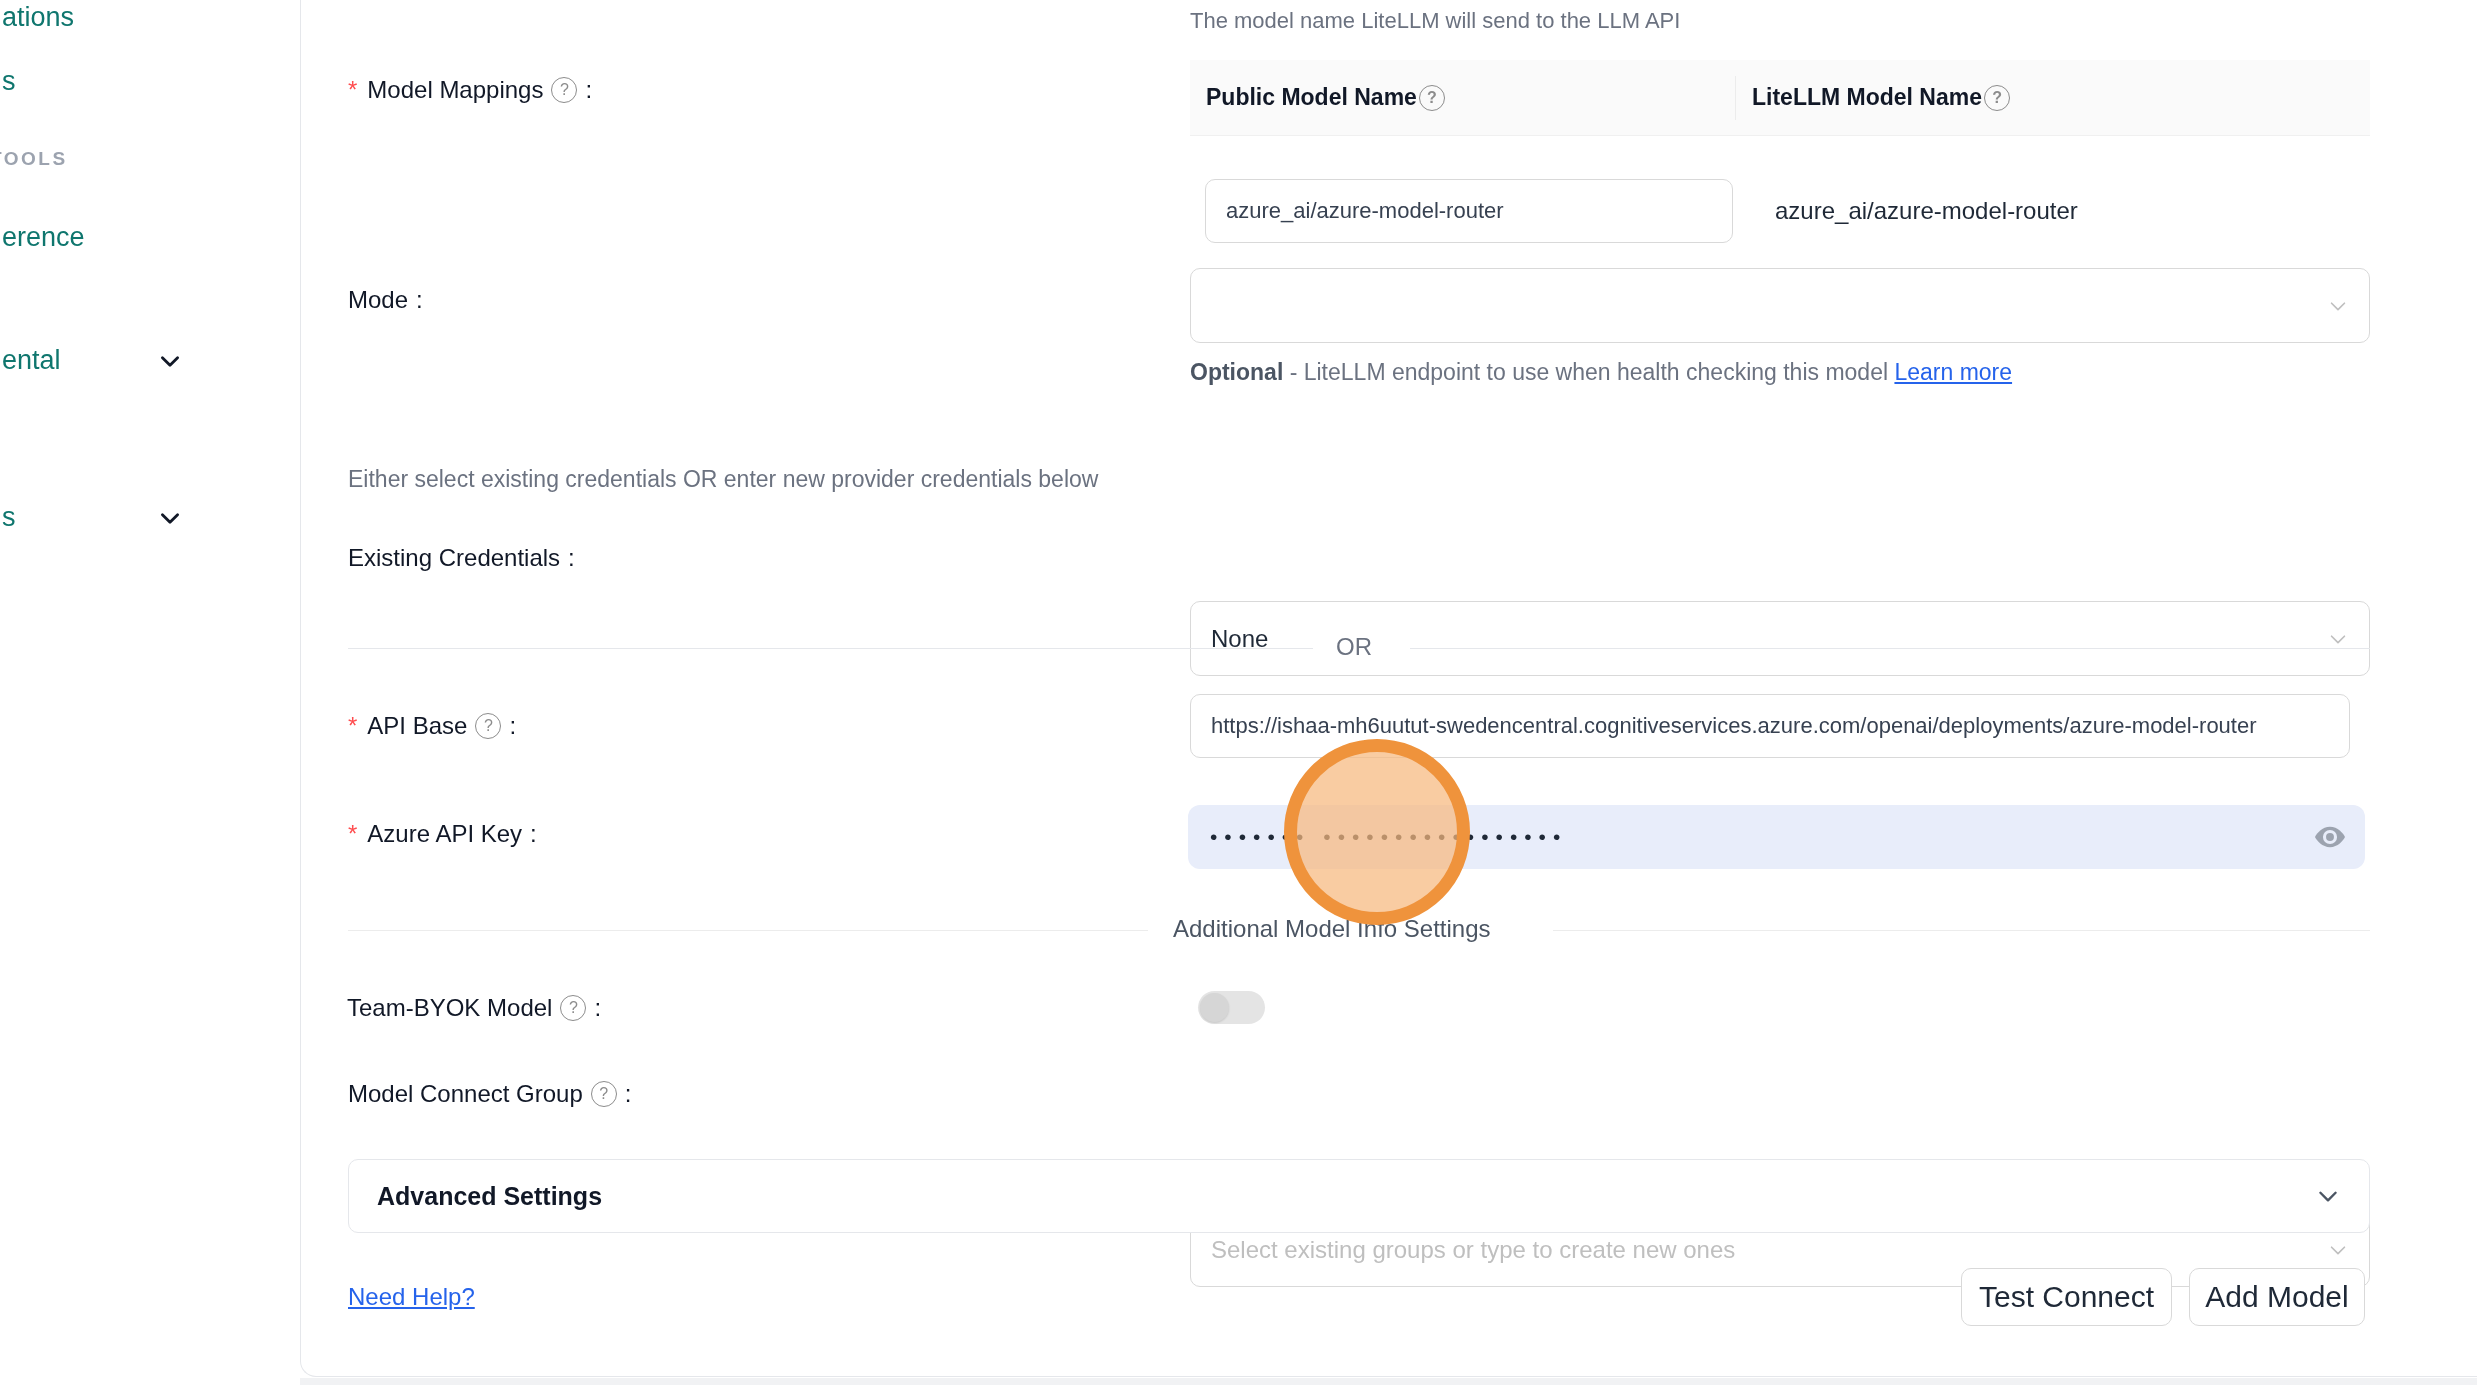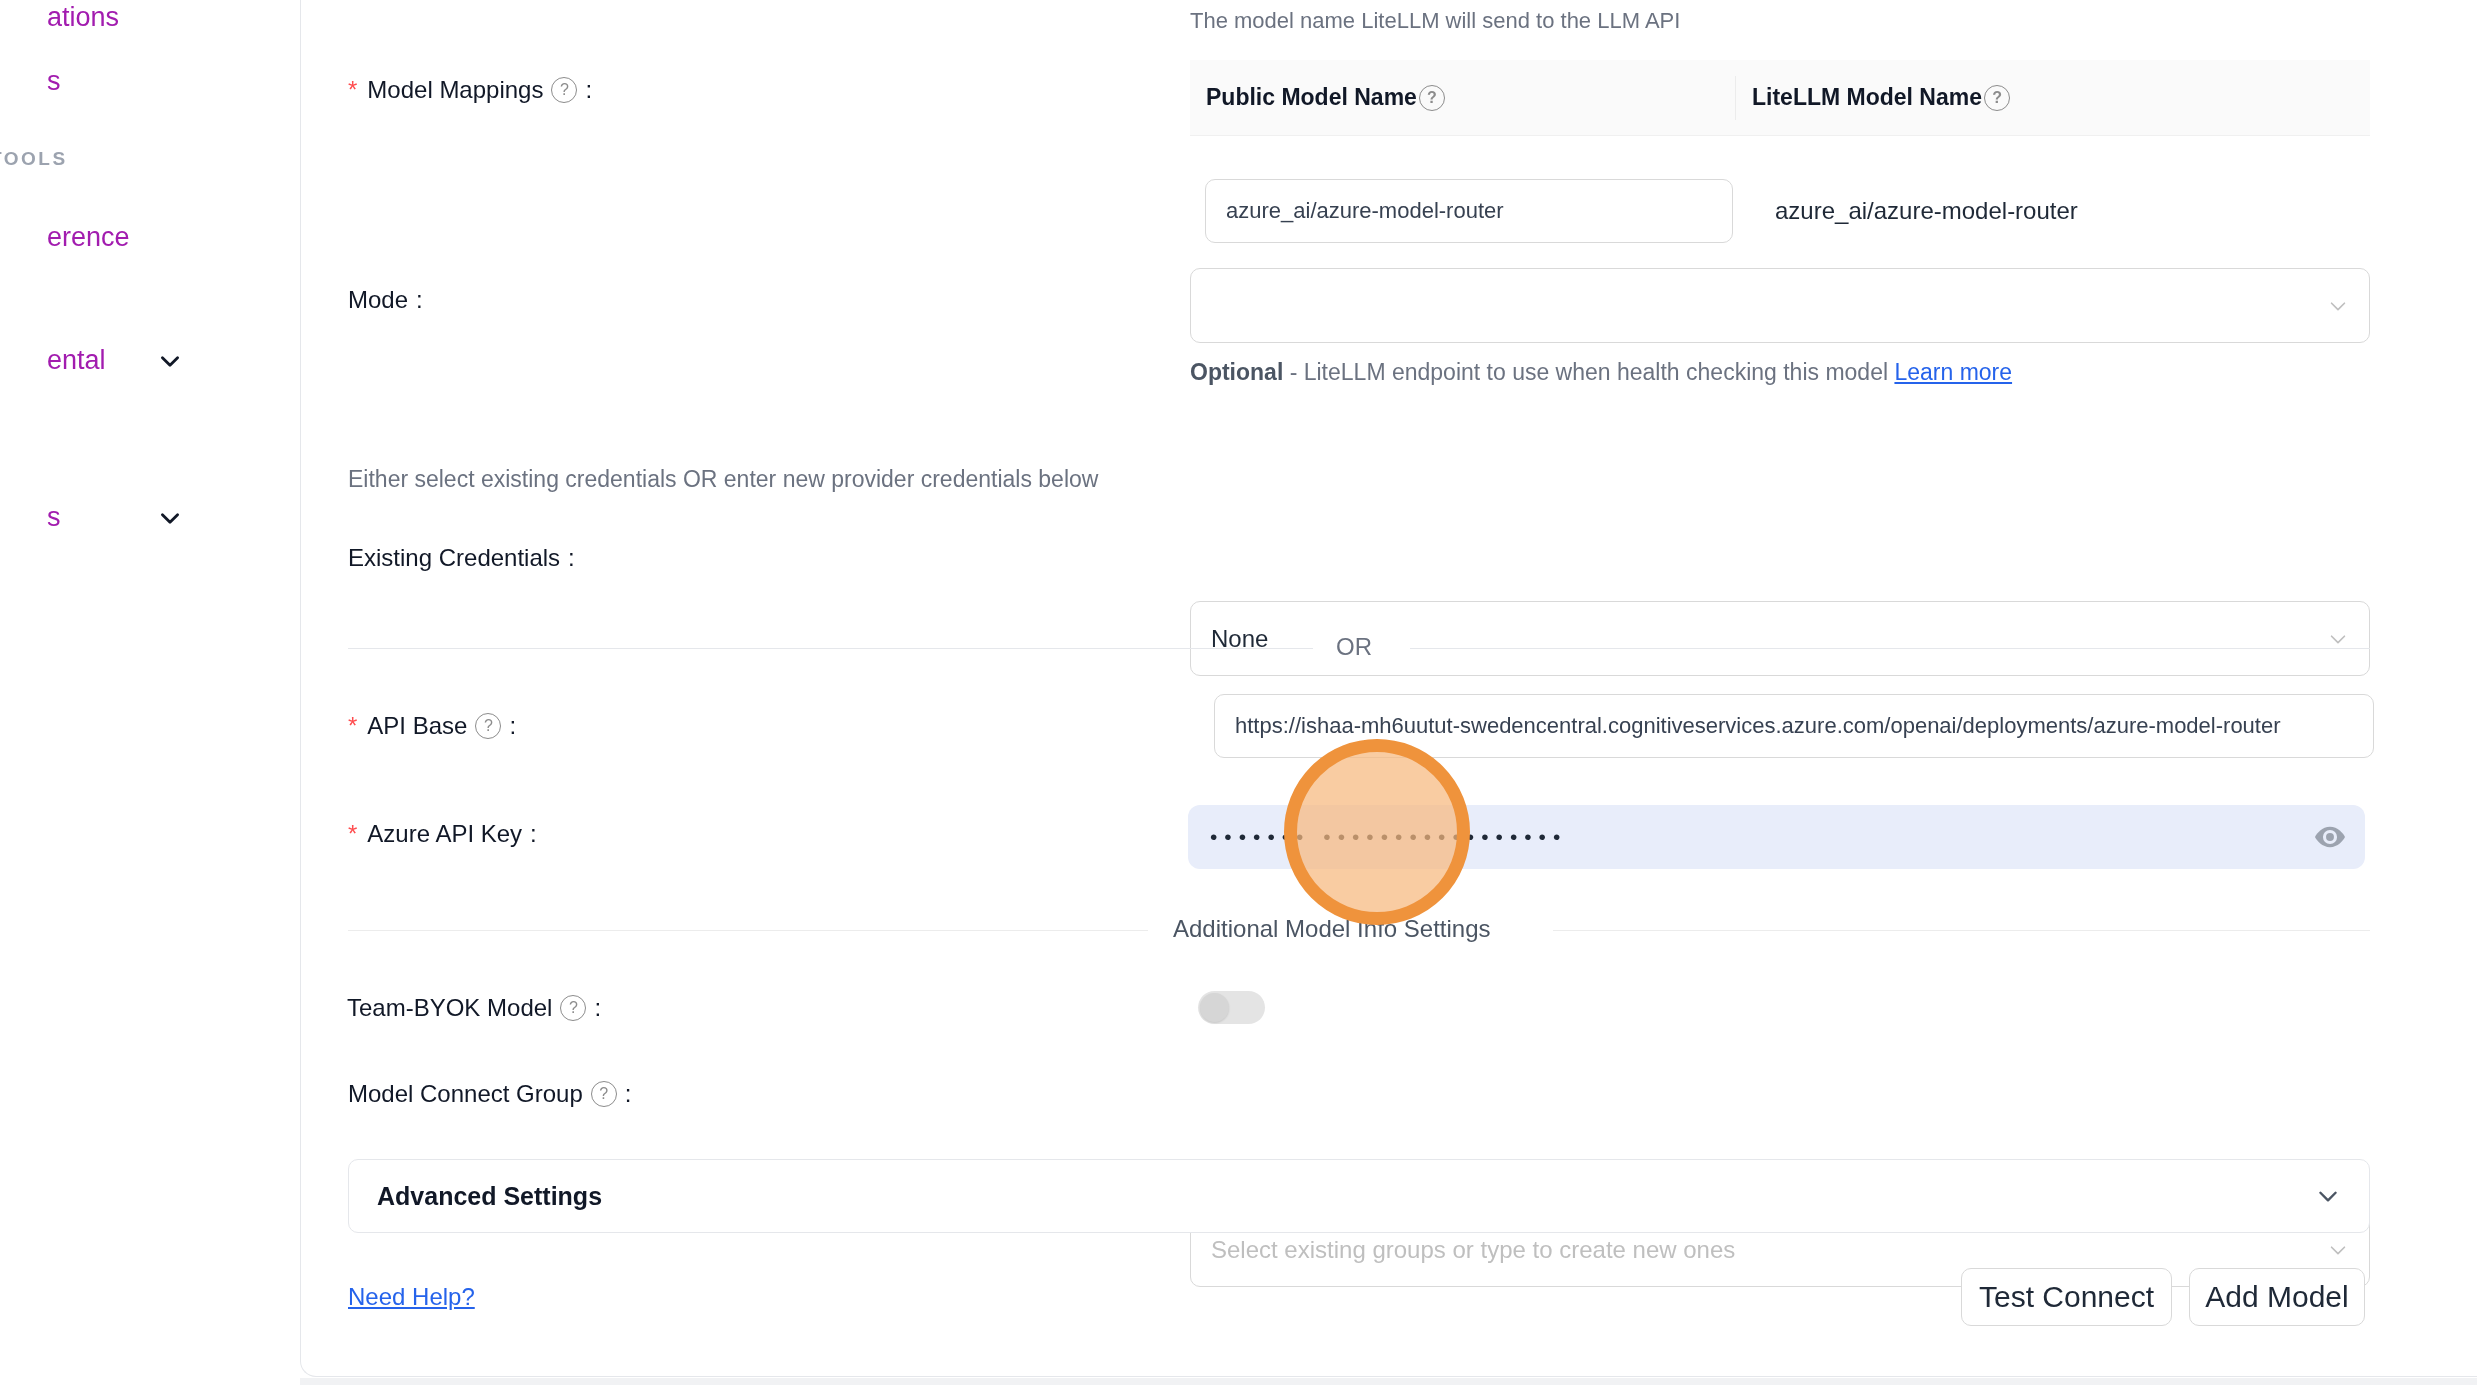--- a/index.html
+++ b/index.html
@@ -2,21 +2,21 @@
 <html><head>
 <meta charset="utf-8">
 <style>
   * { margin:0; padding:0; box-sizing:border-box; }
   html,body { width:2477px; height:1385px; background:#ffffff;
     font-family:"Liberation Sans","DejaVu Sans",sans-serif; color:#1f2937; }
   #stage { position:relative; width:2477px; height:1385px; overflow:hidden; background:#fff; }
 
   
   #sidebar { position:absolute; left:0; top:0; width:300px; height:1385px; background:#fff; overflow:hidden; }
-  .side-item { position:absolute; left:2px; font-size:27px; color:#a21caf; white-space:nowrap;margin-left:45px; }
+  .side-item { position:absolute; left:2px; font-size:27px; color:#0f766e; white-space:nowrap; }
   .side-section { position:absolute; left:-10px; font-size:19px; font-weight:700; letter-spacing:2.5px; color:#9ca3af; white-space:nowrap; }
   .side-chevron { position:absolute; left:157px; width:26px; height:26px; }
 
   
   #card { position:absolute; left:300px; top:0; width:2177px; height:1377px; background:#fff;
     border-left:1px solid #e5e7eb; border-bottom:1px solid #e5e7eb; border-bottom-left-radius:16px; }
   #belowcard { position:absolute; left:300px; top:1378px; width:2177px; height:7px; background:#f1f2f4; }
 
   .abs { position:absolute; }
   .hint { color:#6b7280; font-size:22px; }
@@ -27,21 +27,21 @@
   .colon { color:#111827; }
 
   
   #map-table { left:1190px; top:60px; width:1180px; }
   #map-head { display:flex; background:#fafafa; height:76px; align-items:center; border-bottom:1px solid #f0f0f0; }
   .map-th { font-size:23px; font-weight:700; color:#111827; display:flex; align-items:center; gap:2px; padding-left:16px; }
   .map-th:first-child { width:545px; }
   .map-th + .map-th { border-left:1px solid #ececec; height:44px; }
   #map-row { display:flex; align-items:center; height:150px; border-bottom:1px solid #f0f0f0; }
   .txt-input { height:64px; border:1px solid #d9d9d9; border-radius:10px; font-size:22px; color:#374151;
-    padding:0 20px; background:#fff; outline:none; font-family:inherit;margin-left:24px; }
+    padding:0 20px; background:#fff; outline:none; font-family:inherit; }
   #public-input { width:528px; margin-left:15px; }
   #litellm-name { font-size:24px; color:#1f2937; margin-left:42px; }
 
   
   .select { background:#fff; border:1px solid #d9d9d9; border-radius:10px; height:75px;
     display:flex; align-items:center; padding:0 20px; font-size:24px; color:#1f2937; position:relative; }
   .select .arrow { position:absolute; right:20px; top:50%; transform:translateY(-50%); }
   .placeholder { color:#bfbfbf; font-size:24px; }
 
   .link { color:#2563eb; }

